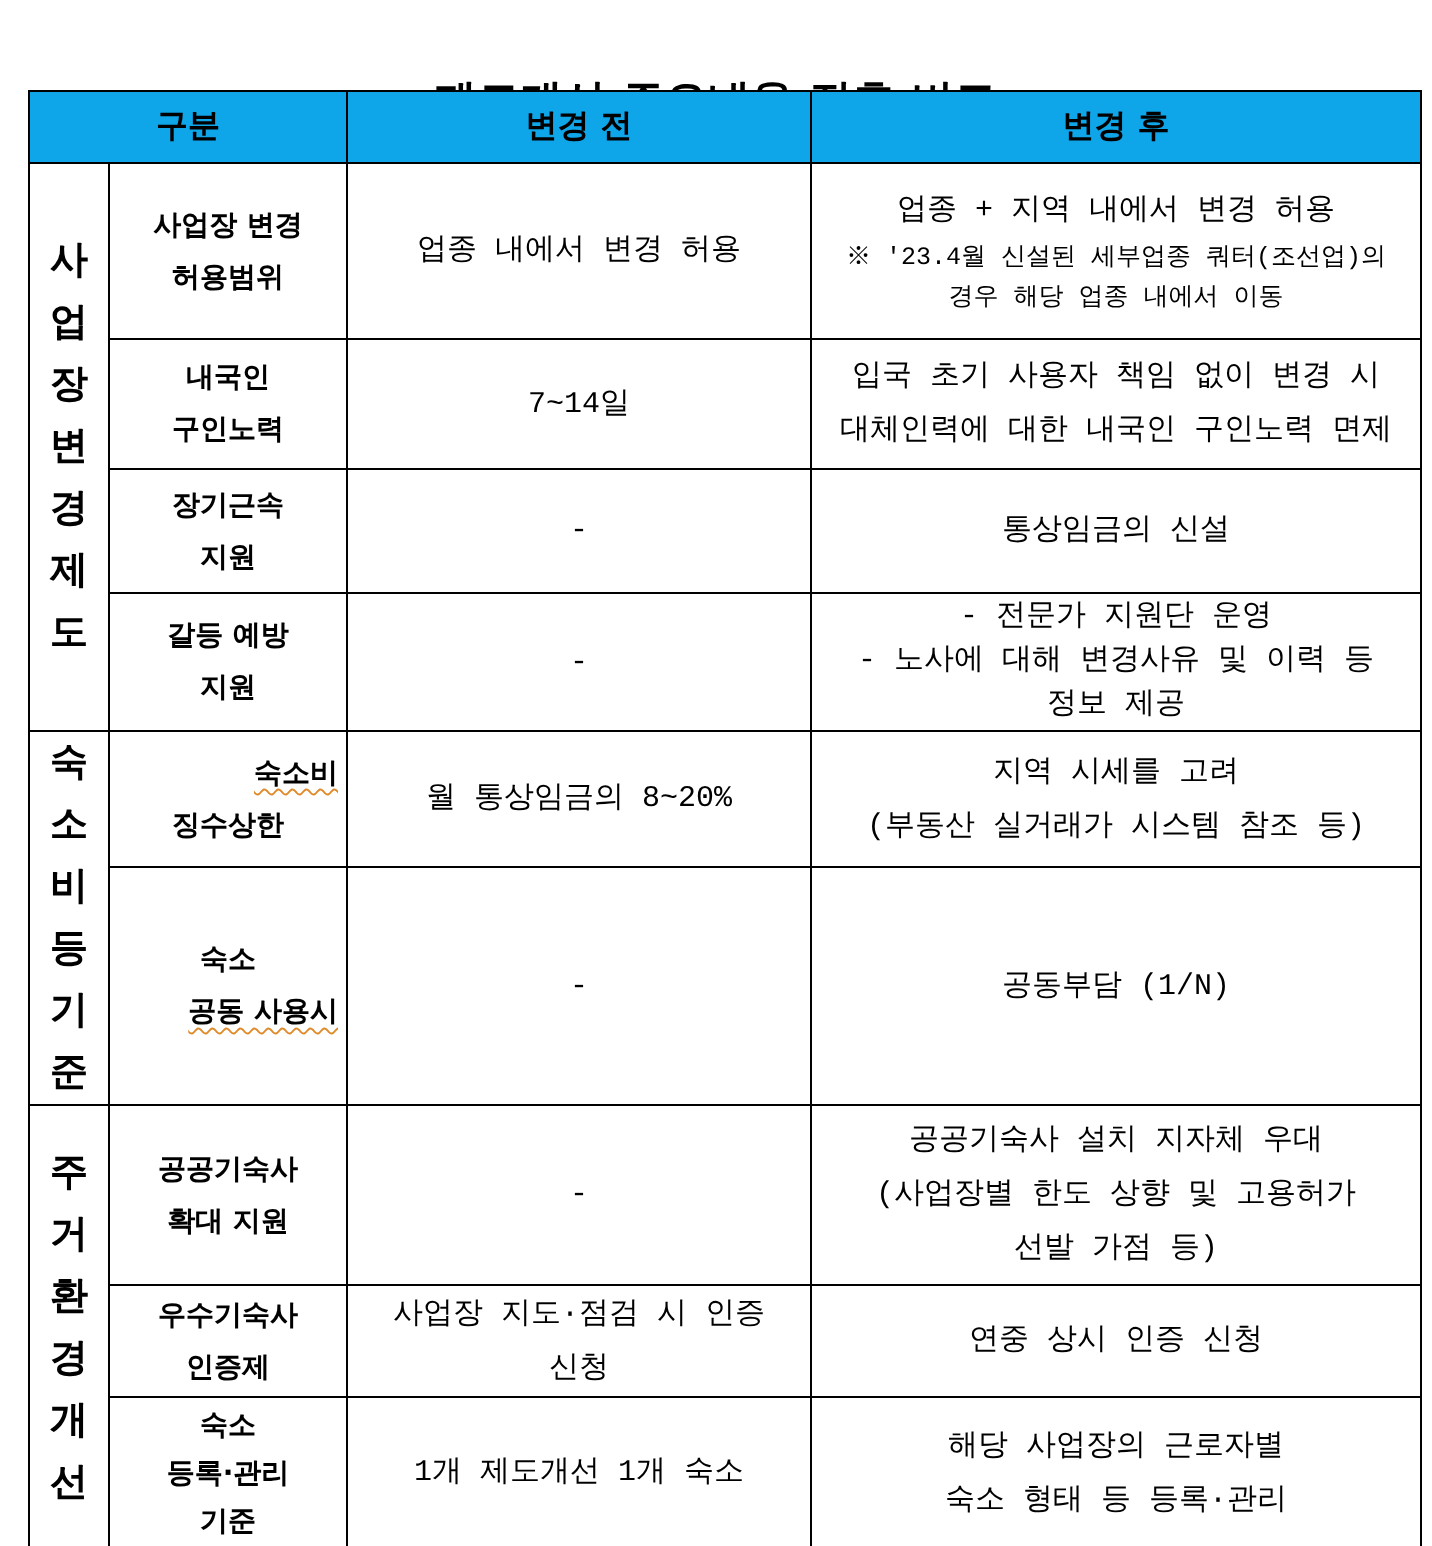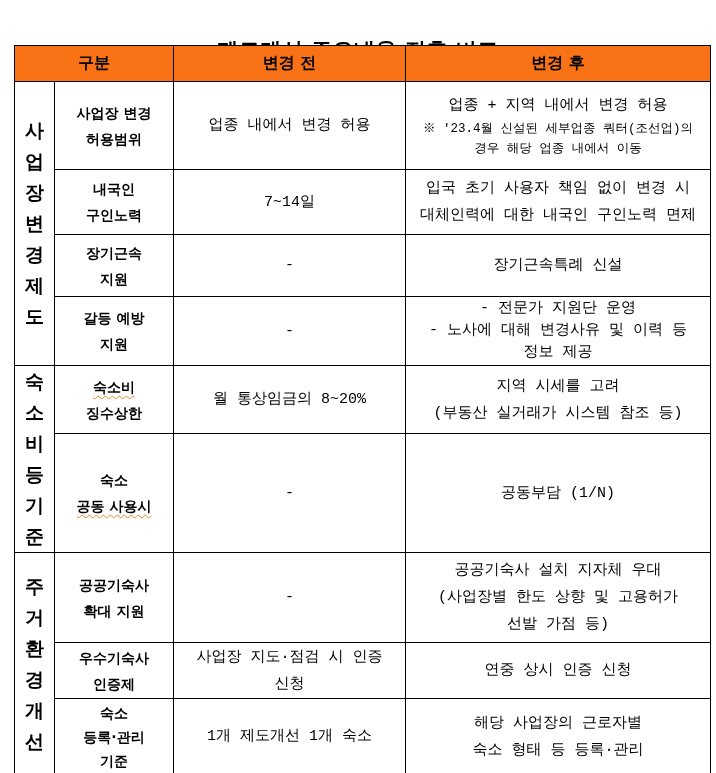--- a/index.html
+++ b/index.html
@@ -4,27 +4,27 @@
 <style>
   html, body { margin: 0; padding: 0; background: #ffffff; }
   body { width: 716px; height: 773px; position: relative; overflow: hidden;
          font-family: "DejaVu Sans", "Liberation Sans", sans-serif; color: #000; }
   .title { position: absolute; top: 4px; left: 0; width: 716px; text-align: center;
            font-size: 21px; font-weight: bold; letter-spacing: 0.5px; margin-top: 32px; }
   table.cmp { position: absolute; left: 14px; top: 45px; width: 696px;
               border-collapse: collapse; table-layout: fixed; }
   table.cmp td, table.cmp th { border: 1px solid #000; text-align: center; vertical-align: middle;
               padding: 0 4px; box-sizing: border-box; }
-  table.cmp th { background: #f97316; font-size: 16px; font-weight: bold; height: 36px; }
+  table.cmp th { background: #0ea5e9; font-size: 16px; font-weight: bold; height: 36px; }
   .cat { font-size: 19px; font-weight: bold; line-height: 31px; padding: 0; }
   .cat span { display: block; }
   .item { font-size: 14px; font-weight: bold; line-height: 26px; }
   .val { font-size: 15px; line-height: 27px; font-family: Liberation Mono, monospace; }
   .note { font-size: 12.5px; line-height: 20px; }
-  .sq { text-decoration: underline wavy #e08a2a; text-decoration-thickness: 1px; text-underline-offset: 3px; }
+  .sq { text-decoration: underline wavy #e08a2a; text-decoration-thickness: 1px; text-underline-offset: 3px; text-align: right; }
   .line { display: block; }
 </style>
 </head>
 <body>
 
 <div class="title">제도개선 주요내용 전후 비교</div>
 
 <table class="cmp">
   <colgroup>
     <col style="width:40px">
@@ -79,21 +79,21 @@
     </tr>
     <tr style="height:62px">
       <td class="item">
         <span class="line">장기근속</span>
         <span class="line">지원</span>
       </td>
       <td class="val">
         <span class="line">-</span>
       </td>
       <td class="val">
-        <span class="line">장기근속특례 신설</span>
+        <span class="line">통상임금의 신설</span>
       </td>
     </tr>
     <tr style="height:69px">
       <td class="item">
         <span class="line">갈등 예방</span>
         <span class="line">지원</span>
       </td>
       <td class="val">
         <span class="line">-</span>
       </td>

